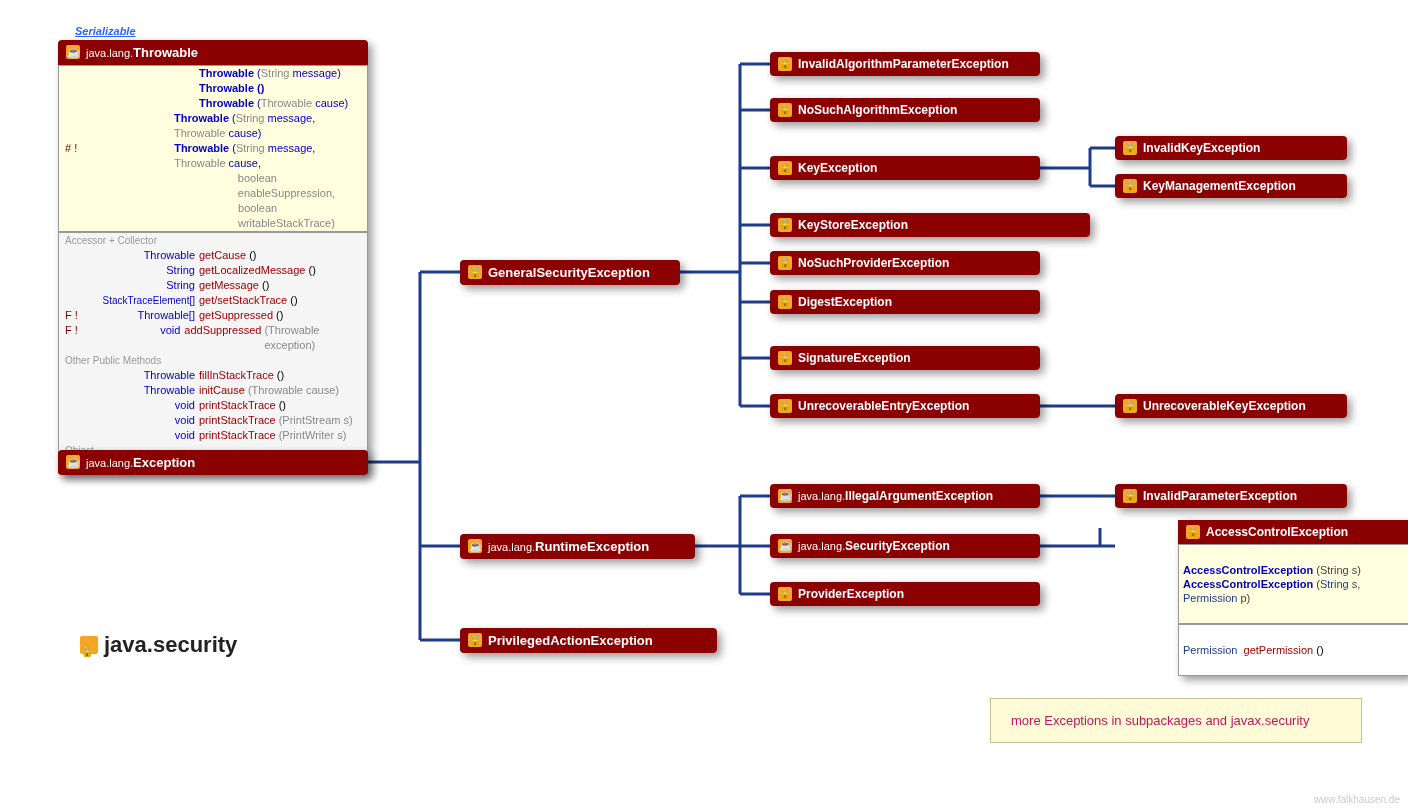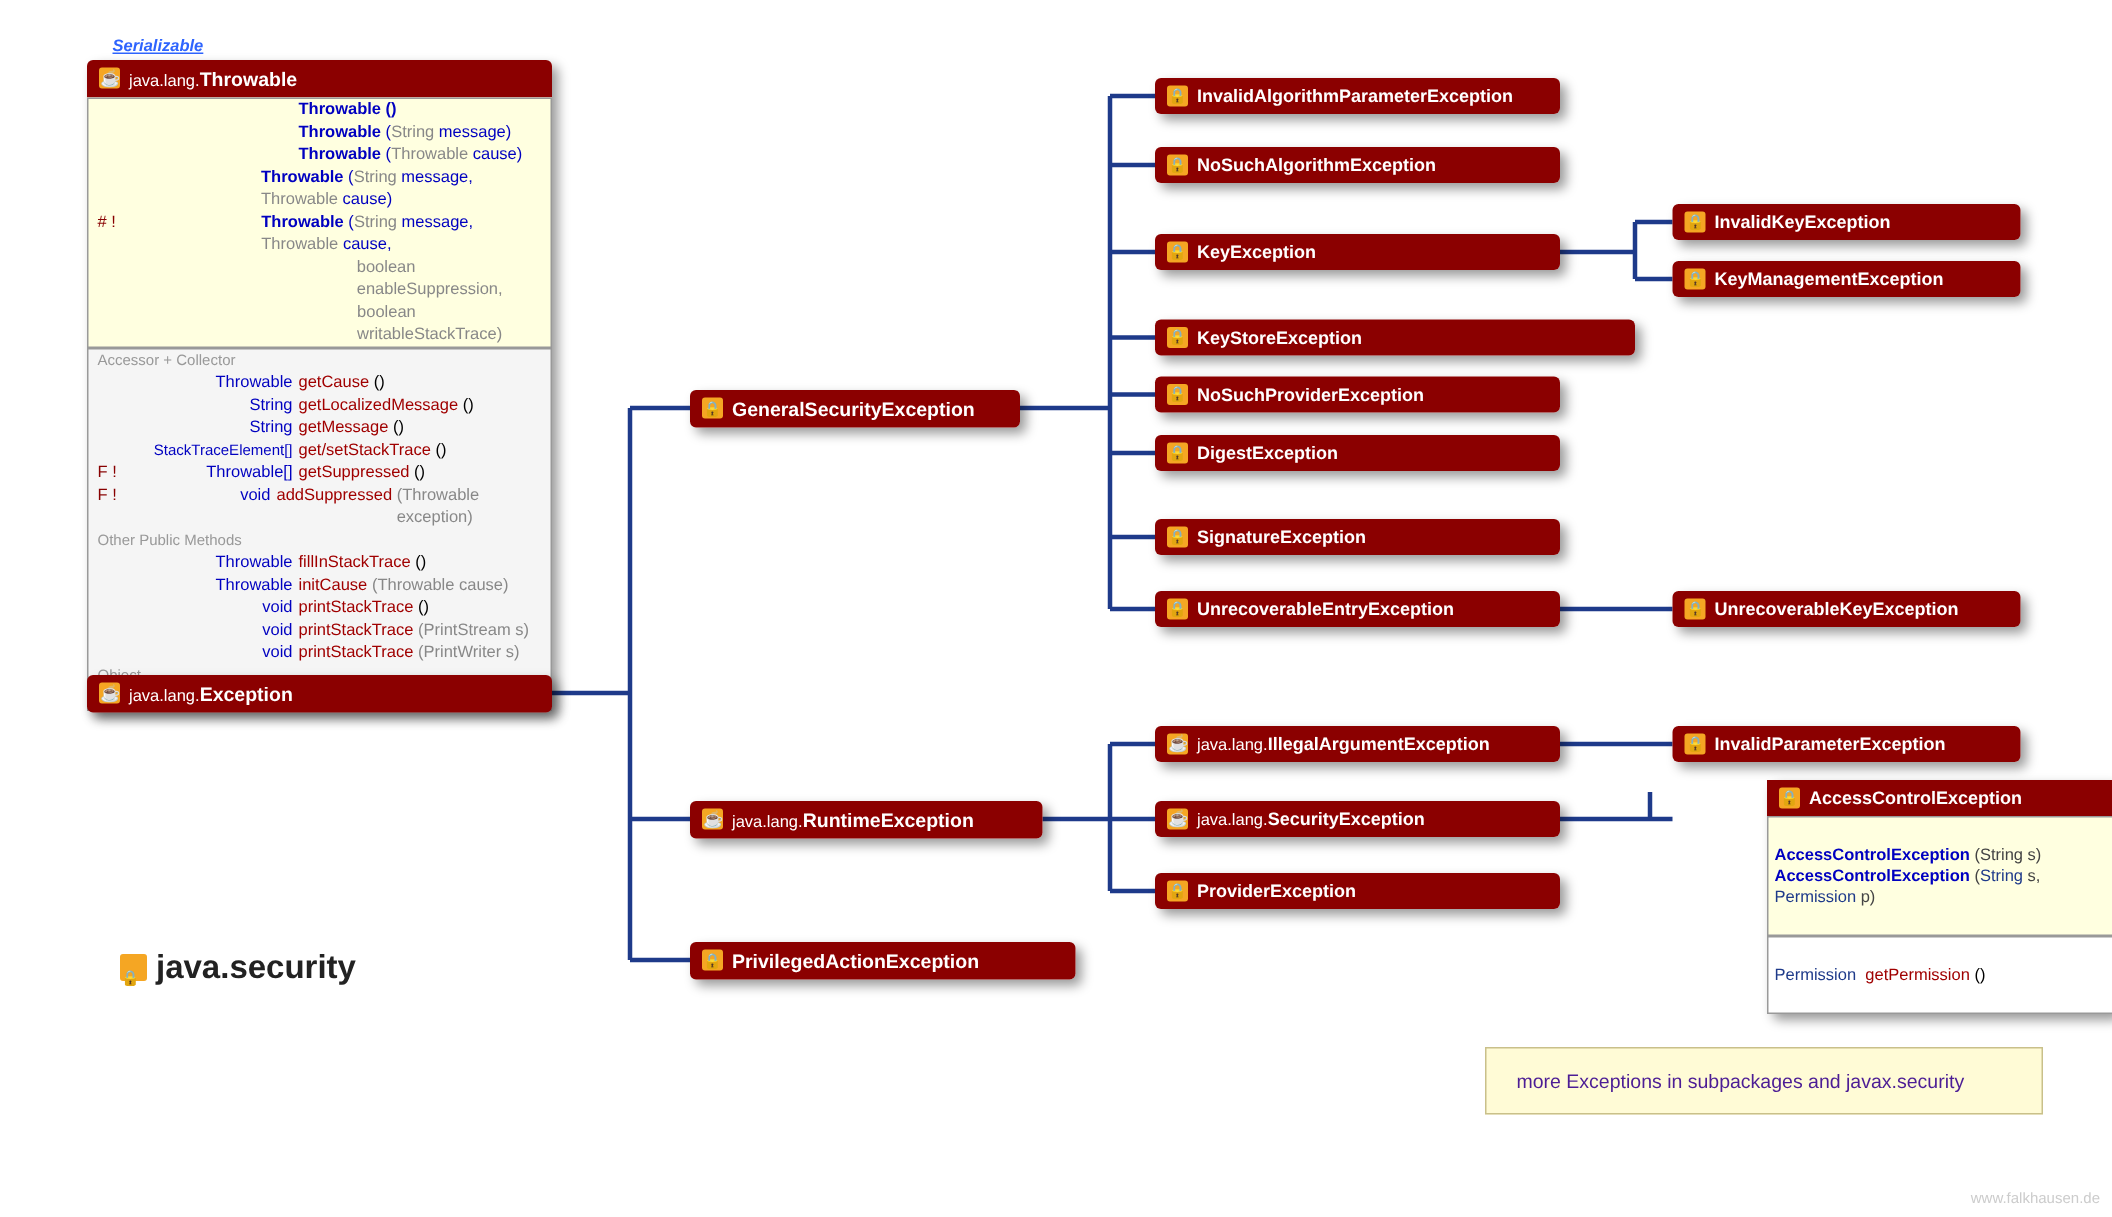--- a/index.html
+++ b/index.html
@@ -17,21 +17,21 @@
 .row .l{width:30px;color:#888}
 .row .t{width:100px;text-align:right;padding-right:4px;color:#0000C0}
 .row .m{color:#A00000}
 .row .k{color:#888}
 .row .p{color:#0000C0}
 .section{color:#999;padding:2px 6px;font-size:10px}
 .yellow{background:#FFFFE0}
 .gray{background:#F5F5F5}
 .serializable{position:absolute;color:#2E64FE;font-style:italic;font-weight:bold;font-size:11px;text-decoration:underline}
 .pkg-title{position:absolute;font-size:22px;font-weight:bold;color:#222;display:flex;align-items:center;gap:6px}
-.note{position:absolute;background:#FFFBD6;border:1px solid #c9c08a;padding:14px 20px;font-size:13px;color:#4c1d95}
+.note{position:absolute;background:#FFFBD6;border:1px solid #c9c08a;padding:14px 20px;font-size:13px;color:#be185d}
 .watermark{position:absolute;color:#ccc;font-size:10px}
 svg.conn{position:absolute;top:0;left:0;width:1408px;height:811px;pointer-events:none}
 svg.conn line, svg.conn path{stroke:#1E3A8A;stroke-width:3;fill:none}
 
 .simple .header{border-radius:4px}
 
 .throwable{width:310px}
 .throwable .header{border-top-left-radius:4px;border-top-right-radius:4px}
 .throwable .body{border:1px solid #999}
 .ace-body{background:#fff;border:1px solid #999;font-size:11px;padding:18px 4px}
@@ -90,26 +90,26 @@
 
 <div class="box throwable" style="left:58px;top:40px">
   <div class="header">
     <span class="icon icon-cup"></span>
     <span><span class="pkg">java.lang.</span><span>Throwable</span></span>
   </div>
   <div class="body yellow">
     <div class="row">
         <span class="l"></span>
         <span class="t"></span>
+        <span class="p"><b>Throwable</b> (<span class="k">String</span> message)</span>
+      </div>
+    <div class="row">
+        <span class="l"></span>
+        <span class="t"></span>
         <span class="p" style="font-weight:bold">Throwable ()</span>
-      </div>
-    <div class="row">
-        <span class="l"></span>
-        <span class="t"></span>
-        <span class="p"><b>Throwable</b> (<span class="k">String</span> message)</span>
       </div>
     <div class="row">
         <span class="l"></span>
         <span class="t"></span>
         <span class="p"><b>Throwable</b> (<span class="k">Throwable</span> cause)</span>
       </div>
     <div class="row">
         <span class="l"></span>
         <span class="t"></span>
         <span class="p"><b>Throwable</b> (<span class="k">String</span> message, <span class="k">Throwable</span> cause)</span>

